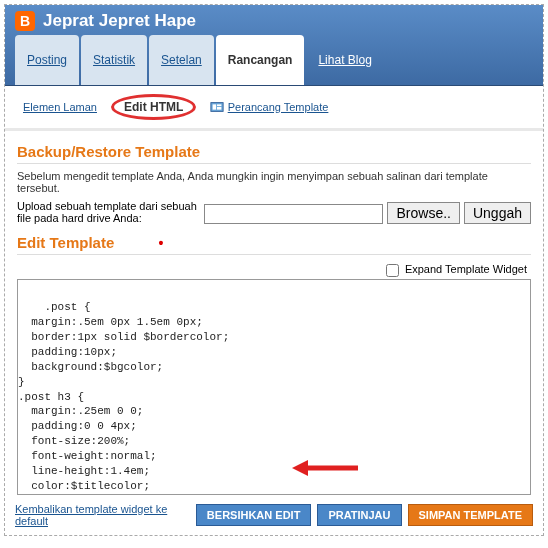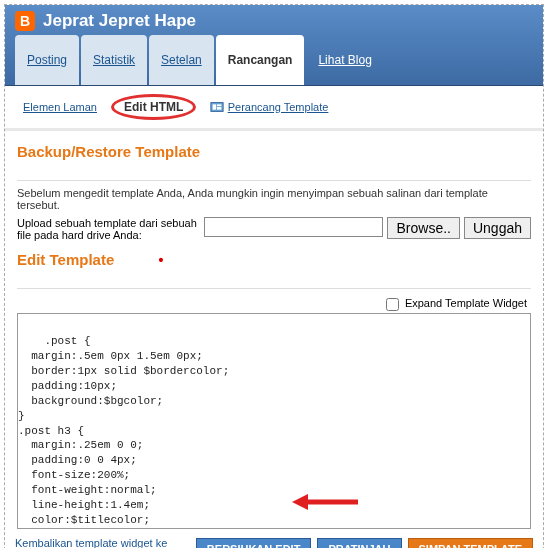--- a/index.html
+++ b/index.html
@@ -10,23 +10,23 @@
 .site-title { color: #fff; font-size: 17px; font-weight: bold; }
 .tabs { display: flex; gap: 2px; }
 .tab { padding: 18px 12px; background: #d8e4f0; color: #1a5490; border-top-left-radius: 4px; border-top-right-radius: 4px; font-size: 12px; text-decoration: underline; cursor: pointer; }
 .tab.active { background: #fff; color: #333; font-weight: bold; text-decoration: none; }
 .tab.link-only { background: transparent; color: #fff; text-decoration: underline; }
 .subtabs { background: #fff; padding: 8px 18px; display: flex; align-items: center; gap: 14px; border-bottom: 3px solid #e8e8e8; }
 .subtab { color: #1a5490; text-decoration: underline; font-size: 11px; cursor: pointer; }
 .subtab-circled { border: 3px solid #e03030; border-radius: 50%; padding: 3px 10px; font-weight: bold; color: #333; text-decoration: none; }
 .tool-icon { width: 14px; height: 14px; display: inline-block; vertical-align: middle; }
 .content { padding: 8px 12px 0; }
-.section-h { color: #e67817; font-size: 15px; font-weight: bold; margin: 4px 0 6px; border-bottom: 1px solid #ddd; padding-bottom: 20px; }
+.section-h { color: #e67817; font-size: 15px; font-weight: bold; margin: 4px 0 6px; border-bottom: 1px solid #ddd; padding-bottom: 3px; }
 .para { color: #333; font-size: 11px; margin: 6px 0; }
-.upload-row { display: flex; align-items: flex-start; gap: 4px; margin: 6px 0 10px; font-size: 11px; }
+.upload-row { display: flex; align-items: flex-end; gap: 4px; margin: 6px 0 10px; font-size: 11px; }
 .upload-input { flex: 1; border: 1px solid #888; height: 20px; background: #fff; }
 .btn-sm { background: #efefef; border: 1px solid #888; padding: 2px 8px; font-size: 14px; cursor: pointer; }
 .link { color: #1a5490; text-decoration: underline; cursor: pointer; }
 .red-dot { color: #d00; font-size: 14px; margin-left: 40px; }
 .expand-row { text-align: right; padding: 2px 4px; font-size: 11px; }
 .expand-row input { vertical-align: middle; margin-right: 3px; }
 .code-area { border: 1px solid #999; background: #fff; font-family: "Courier New", monospace; font-size: 11px; line-height: 1.35; padding: 6px 0; height: 216px; overflow-y: scroll; white-space: pre; position: relative; color: #222; }
 .arrow-wrap { position: absolute; left: 232px; top: 162px; pointer-events: none; }
 .footer { display: flex; align-items: center; gap: 6px; padding: 8px 10px; }
 .footer .link { flex: 1; font-size: 11px; }

